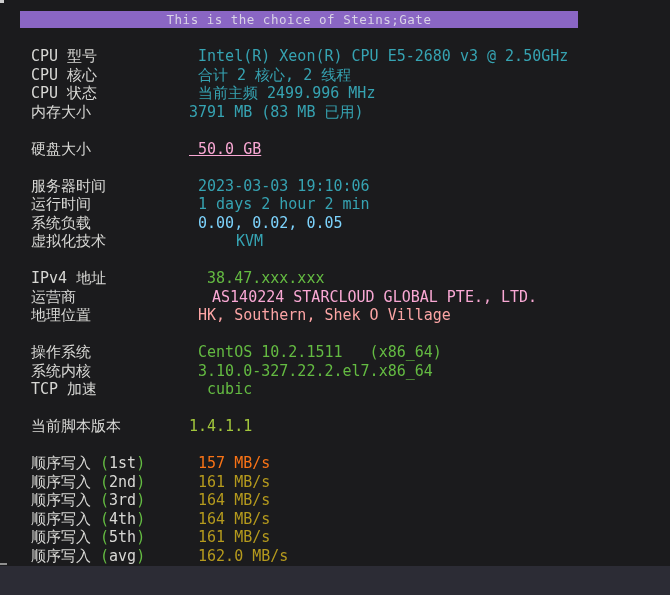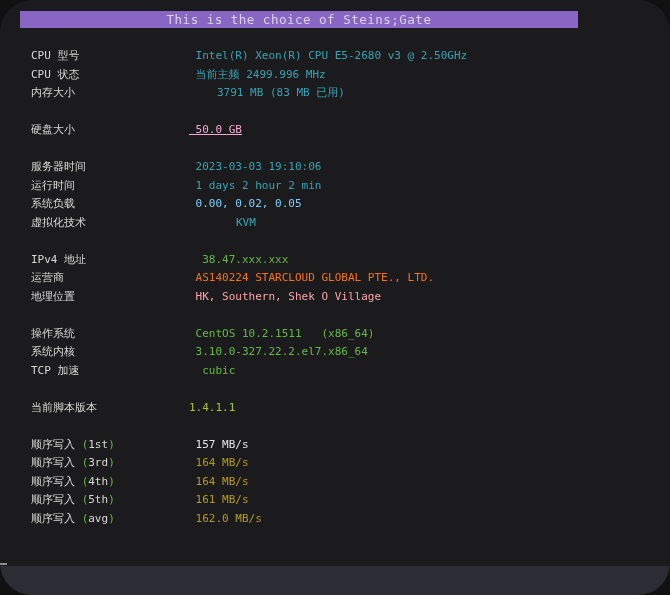--- a/index.html
+++ b/index.html
@@ -1,28 +1,27 @@
 <!DOCTYPE html>
 <html><head>
 <meta charset="utf-8">
 <style>
   html,body { margin:0; padding:0; background:#111; }
   .terminal {
     position:relative; width:670px; height:595px;
     background:#1b1b1d; overflow:hidden;
     font-family:"DejaVu Sans Mono","Liberation Mono",monospace;
-    border-radius:32px;
   }
   .header-bar {
     position:absolute; left:20px; top:11px; width:558px; height:17px;
     text-align:center; font-size:12.5px; line-height:17px;
     letter-spacing:0.5px;
   }
   .content { position:absolute; left:24px; top:47px; right:0; }
-  .row { height:18.5px; line-height:18.5px; font-size:11px; white-space:pre; }
+  .row { height:18.5px; line-height:18.5px; font-size:15px; white-space:pre; }
   .label {
     display:inline-block; width:165px; padding-left:7px; box-sizing:border-box;
     color:#d8d8d5; vertical-align:top; white-space:pre; overflow:hidden;
   }
   .value { white-space:pre; }
   .prompt-bar {
     position:absolute; left:0; right:0; bottom:0; height:29px;
     background:#2c2c35; line-height:29px; font-size:13.5px;
     color:#e6e6e4; padding-left:10px; white-space:pre;
   }
@@ -34,41 +33,43 @@
 
 <div class="terminal">
   <div class="speck"></div>
 
   <div class="header-bar" style="background: rgb(138, 102, 196); color: rgb(217, 211, 230);">
     <span>This is the choice of Steins;Gate</span>
   </div>
 
   <div class="content" id="rows">
       <div class="row"><span class="label">CPU 型号</span><span class="value" style="color: rgb(54, 163, 178);"> Intel(R) Xeon(R) CPU E5-2680 v3 @ 2.50GHz</span></div>
+      <div class="row"><span class="label">CPU 核心</span><span class="value" style="color: rgb(54, 163, 178);"> 合计 2 核心, 2 线程</span></div>
       <div class="row"><span class="label">CPU 状态</span><span class="value" style="color: rgb(54, 163, 178);"> 当前主频 2499.996 MHz</span></div>
-      <div class="row"><span class="label">内存大小</span><span class="value" style="color: rgb(54, 163, 178); margin-left: 28px;">3791 MB (83 MB 已用)</span></div>
+      <div class="row"><span class="label">内存大小</span><span class="value" style="color: rgb(54, 163, 178);">3791 MB (83 MB 已用)</span></div>
       <div class="row"></div>
       <div class="row"><span class="label">硬盘大小</span><span class="value" style="color: #f9a8d4; text-decoration: underline;"> 50.0 GB</span></div>
       <div class="row"></div>
       <div class="row"><span class="label">服务器时间</span><span class="value" style="color: rgb(54, 163, 178);"> 2023-03-03 19:10:06</span></div>
       <div class="row"><span class="label">运行时间</span><span class="value" style="color: rgb(54, 163, 178);"> 1 days 2 hour 2 min</span></div>
       <div class="row"><span class="label">系统负载</span><span class="value" style="color: #7dd3fc;"> 0.00, 0.02, 0.05</span></div>
       <div class="row"><span class="label">虚拟化技术</span><span class="value" style="color: rgb(54, 163, 178); margin-left: 47px;">KVM</span></div>
       <div class="row"></div>
       <div class="row"><span class="label">IPv4 地址</span><span class="value" style="color: rgb(100, 187, 66);">  38.47.xxx.xxx</span></div>
-      <div class="row"><span class="label">运营商</span><span class="value" style="color: #f97316;"> AS140224 STARCLOUD GLOBAL PTE., LTD.</span></div>
+      <div class="row"><span class="label">运营商</span><span class="value" style="color: #f9a8d4; margin-left: 14px;"> AS140224 STARCLOUD GLOBAL PTE., LTD.</span></div>
       <div class="row"><span class="label">地理位置</span><span class="value" style="color: #fca5a5;"> HK, Southern, Shek O Village</span></div>
       <div class="row"></div>
       <div class="row"><span class="label">操作系统</span><span class="value" style="color: rgb(100, 187, 66);"> CentOS 10.2.1511   (x86_64)</span></div>
       <div class="row"><span class="label">系统内核</span><span class="value" style="color: rgb(100, 187, 66);"> 3.10.0-327.22.2.el7.x86_64</span></div>
       <div class="row"><span class="label">TCP 加速</span><span class="value" style="color: rgb(100, 187, 66);">  cubic</span></div>
       <div class="row"></div>
       <div class="row"><span class="label">当前脚本版本</span><span class="value" style="color: rgb(162, 198, 60);">1.4.1.1</span></div>
       <div class="row"></div>
-      <div class="row"><span class="label"><span>顺序写入 </span><span style="color: rgb(100, 187, 66);">(</span><span>1st</span><span style="color: rgb(100, 187, 66);">)</span></span><span class="value" style="color: #e5e5e5;"> 157 MB/s</span></div>
+      <div class="row"><span class="label"><span>顺序写入 </span><span style="color: rgb(100, 187, 66);">(</span><span>1st</span><span style="color: rgb(100, 187, 66);">)</span></span><span class="value" style="color: #f97316;"> 157 MB/s</span></div>
+      <div class="row"><span class="label"><span>顺序写入 </span><span style="color: rgb(100, 187, 66);">(</span><span>2nd</span><span style="color: rgb(100, 187, 66);">)</span></span><span class="value" style="color: rgb(181, 154, 29);"> 161 MB/s</span></div>
       <div class="row"><span class="label"><span>顺序写入 </span><span style="color: rgb(100, 187, 66);">(</span><span>3rd</span><span style="color: rgb(100, 187, 66);">)</span></span><span class="value" style="color: rgb(181, 154, 29);"> 164 MB/s</span></div>
       <div class="row"><span class="label"><span>顺序写入 </span><span style="color: rgb(100, 187, 66);">(</span><span>4th</span><span style="color: rgb(100, 187, 66);">)</span></span><span class="value" style="color: rgb(181, 154, 29);"> 164 MB/s</span></div>
       <div class="row"><span class="label"><span>顺序写入 </span><span style="color: rgb(100, 187, 66);">(</span><span>5th</span><span style="color: rgb(100, 187, 66);">)</span></span><span class="value" style="color: rgb(181, 154, 29);"> 161 MB/s</span></div>
       <div class="row"><span class="label"><span>顺序写入 </span><span style="color: rgb(100, 187, 66);">(</span><span>avg</span><span style="color: rgb(100, 187, 66);">)</span></span><span class="value" style="color: rgb(181, 154, 29);"> 162.0 MB/s</span></div>
     </div>
 
   <div class="dash"></div>
 
   <div class="prompt-bar" style="background: rgb(44, 44, 53); color: rgb(230, 230, 228);">
     

